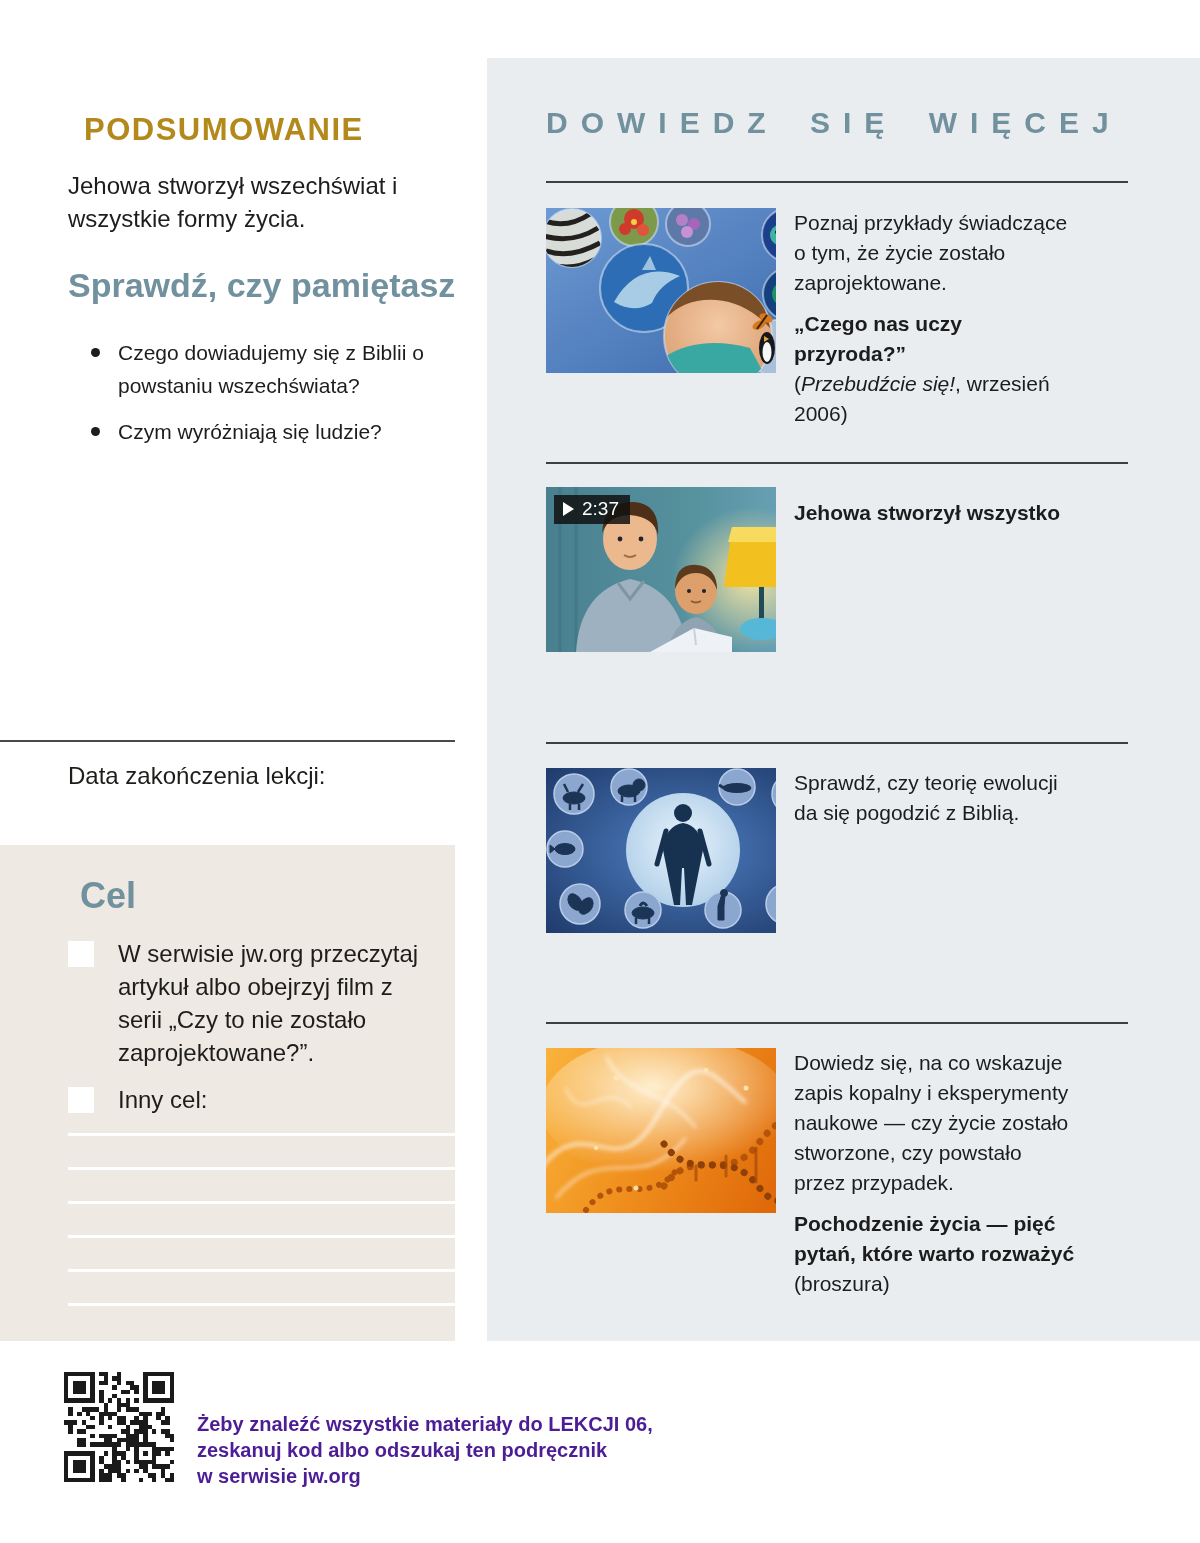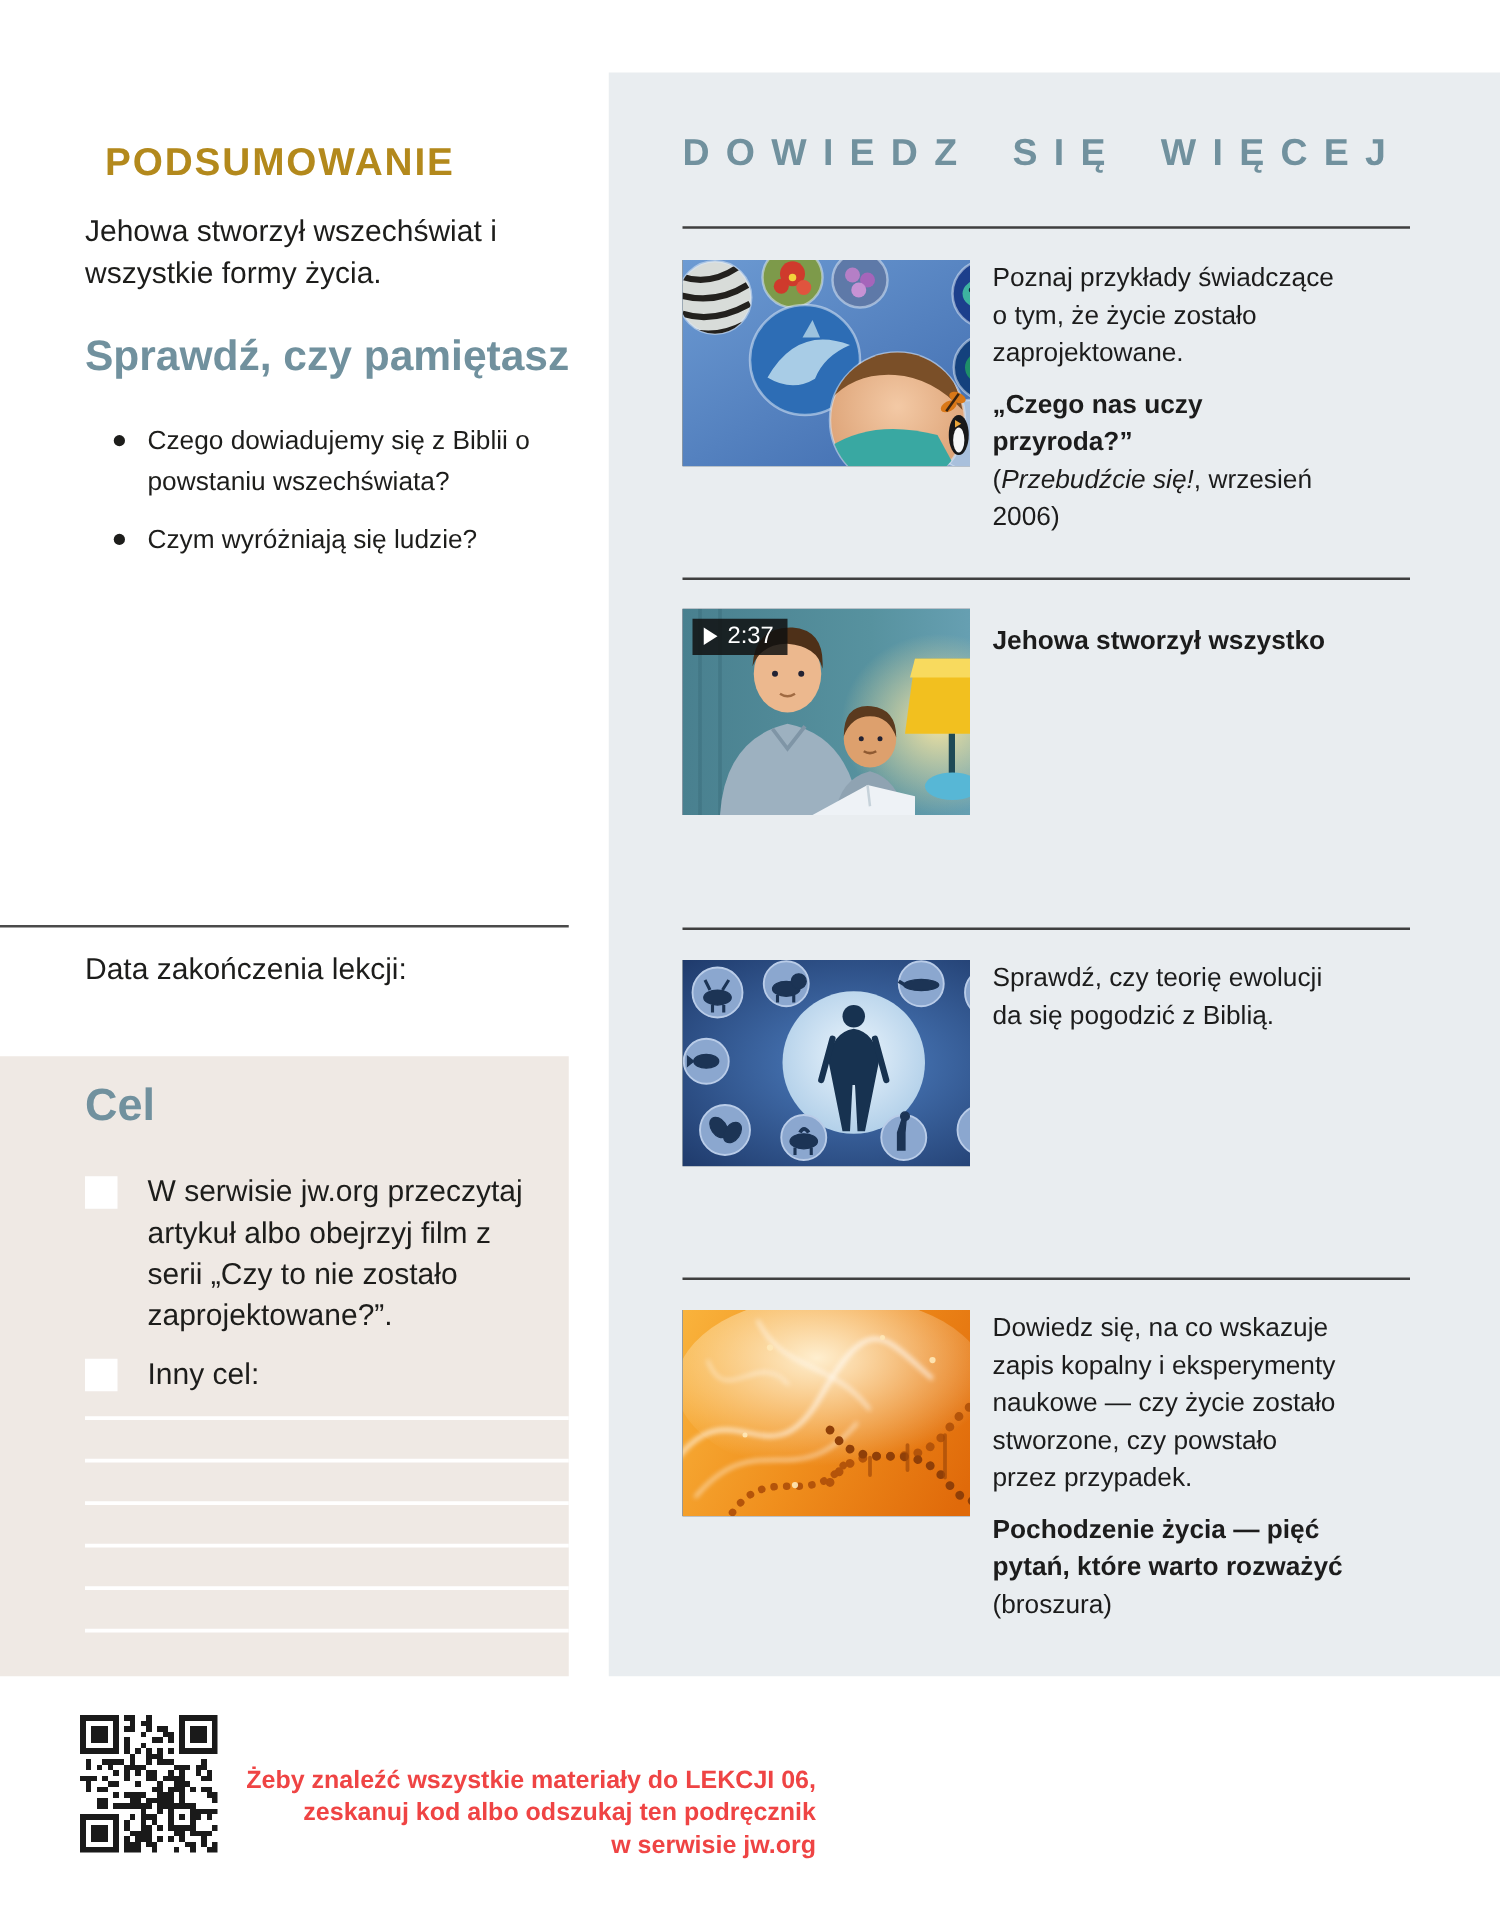--- a/index.html
+++ b/index.html
@@ -14,21 +14,21 @@
                  letter-spacing:1.5px;color:var(--gold);text-align:right;}
   .summary-body{position:absolute;left:68px;top:169px;width:400px;margin:0;font-size:24px;line-height:33px;}
   .review-title{position:absolute;left:68px;top:266px;margin:0;font-size:34px;font-weight:bold;color:var(--slate);}
   .review-list{position:absolute;left:68px;top:336px;width:400px;font-size:21px;line-height:33px;}
   .bullet-item{position:relative;padding-left:50px;margin-bottom:13px;}
   .dot{position:absolute;left:23px;top:12px;width:9px;height:9px;border-radius:50%;background:#1d1d1b;}
   .left-rule{position:absolute;left:0;top:740px;width:455px;height:2px;background:#4a4a4a;}
   .completion{position:absolute;left:68px;top:762px;margin:0;font-size:24px;}
 
   .goal-box{position:absolute;left:0;top:845px;width:455px;height:496px;background:var(--goalbg);}
-  .goal-title{position:absolute;left:68px;top:18px;margin:0;font-size:36px;font-weight:bold;color:var(--slate);}
+  .goal-title{position:absolute;left:68px;top:18px;margin:12px;font-size:36px;font-weight:bold;color:var(--slate);}
   .goal-option{position:absolute;left:68px;width:360px;font-size:24px;line-height:33px;}
   .goal-option .checkbox{position:absolute;left:0;top:4px;width:26px;height:26px;background:#fff;}
   .goal-option .goal-text{display:block;padding-left:50px;}
   .opt1{top:92px;} .opt2{top:238px;}
   .write-line{position:absolute;left:68px;right:0;height:3px;background:#fff;}
 
   
   .lm-panel{position:absolute;left:487px;top:58px;width:713px;height:1283px;background:var(--panel);}
   .lm-header{position:absolute;left:59px;top:48px;margin:0;font-size:30px;font-weight:bold;
              color:var(--slate);letter-spacing:13px;word-spacing:10px;white-space:nowrap;}
@@ -44,21 +44,21 @@
   .bi{}
   .note{font-weight:normal;font-style:normal;}
   .badge{position:absolute;left:8px;top:8px;display:flex;align-items:center;gap:8px;
          background:rgba(16,16,16,.85);color:#fff;font-size:19px;padding:3px 11px 4px 9px;}
   .play{width:0;height:0;border-left:11px solid #fff;border-top:7px solid transparent;border-bottom:7px solid transparent;}
 
   
   .qr{position:absolute;left:64px;top:1372px;width:110px;height:110px;}
   .qr svg{display:block;width:110px;height:110px;}
   .qr-caption{position:absolute;left:197px;top:1411px;font-size:20px;line-height:26px;
-              font-weight:bold;color:#ef4444;text-align:right;}
+              font-weight:bold;color:#4c1d95;}
 </style>
 </head>
 <body>
 
 <div class="page">
 
   <h1 class="summary-title">PODSUMOWANIE</h1>
   <p class="summary-body">Jehowa stworzył wszechświat i wszystkie formy życia.</p>
 
   <h2 class="review-title">Sprawdź, czy pamiętasz</h2>

